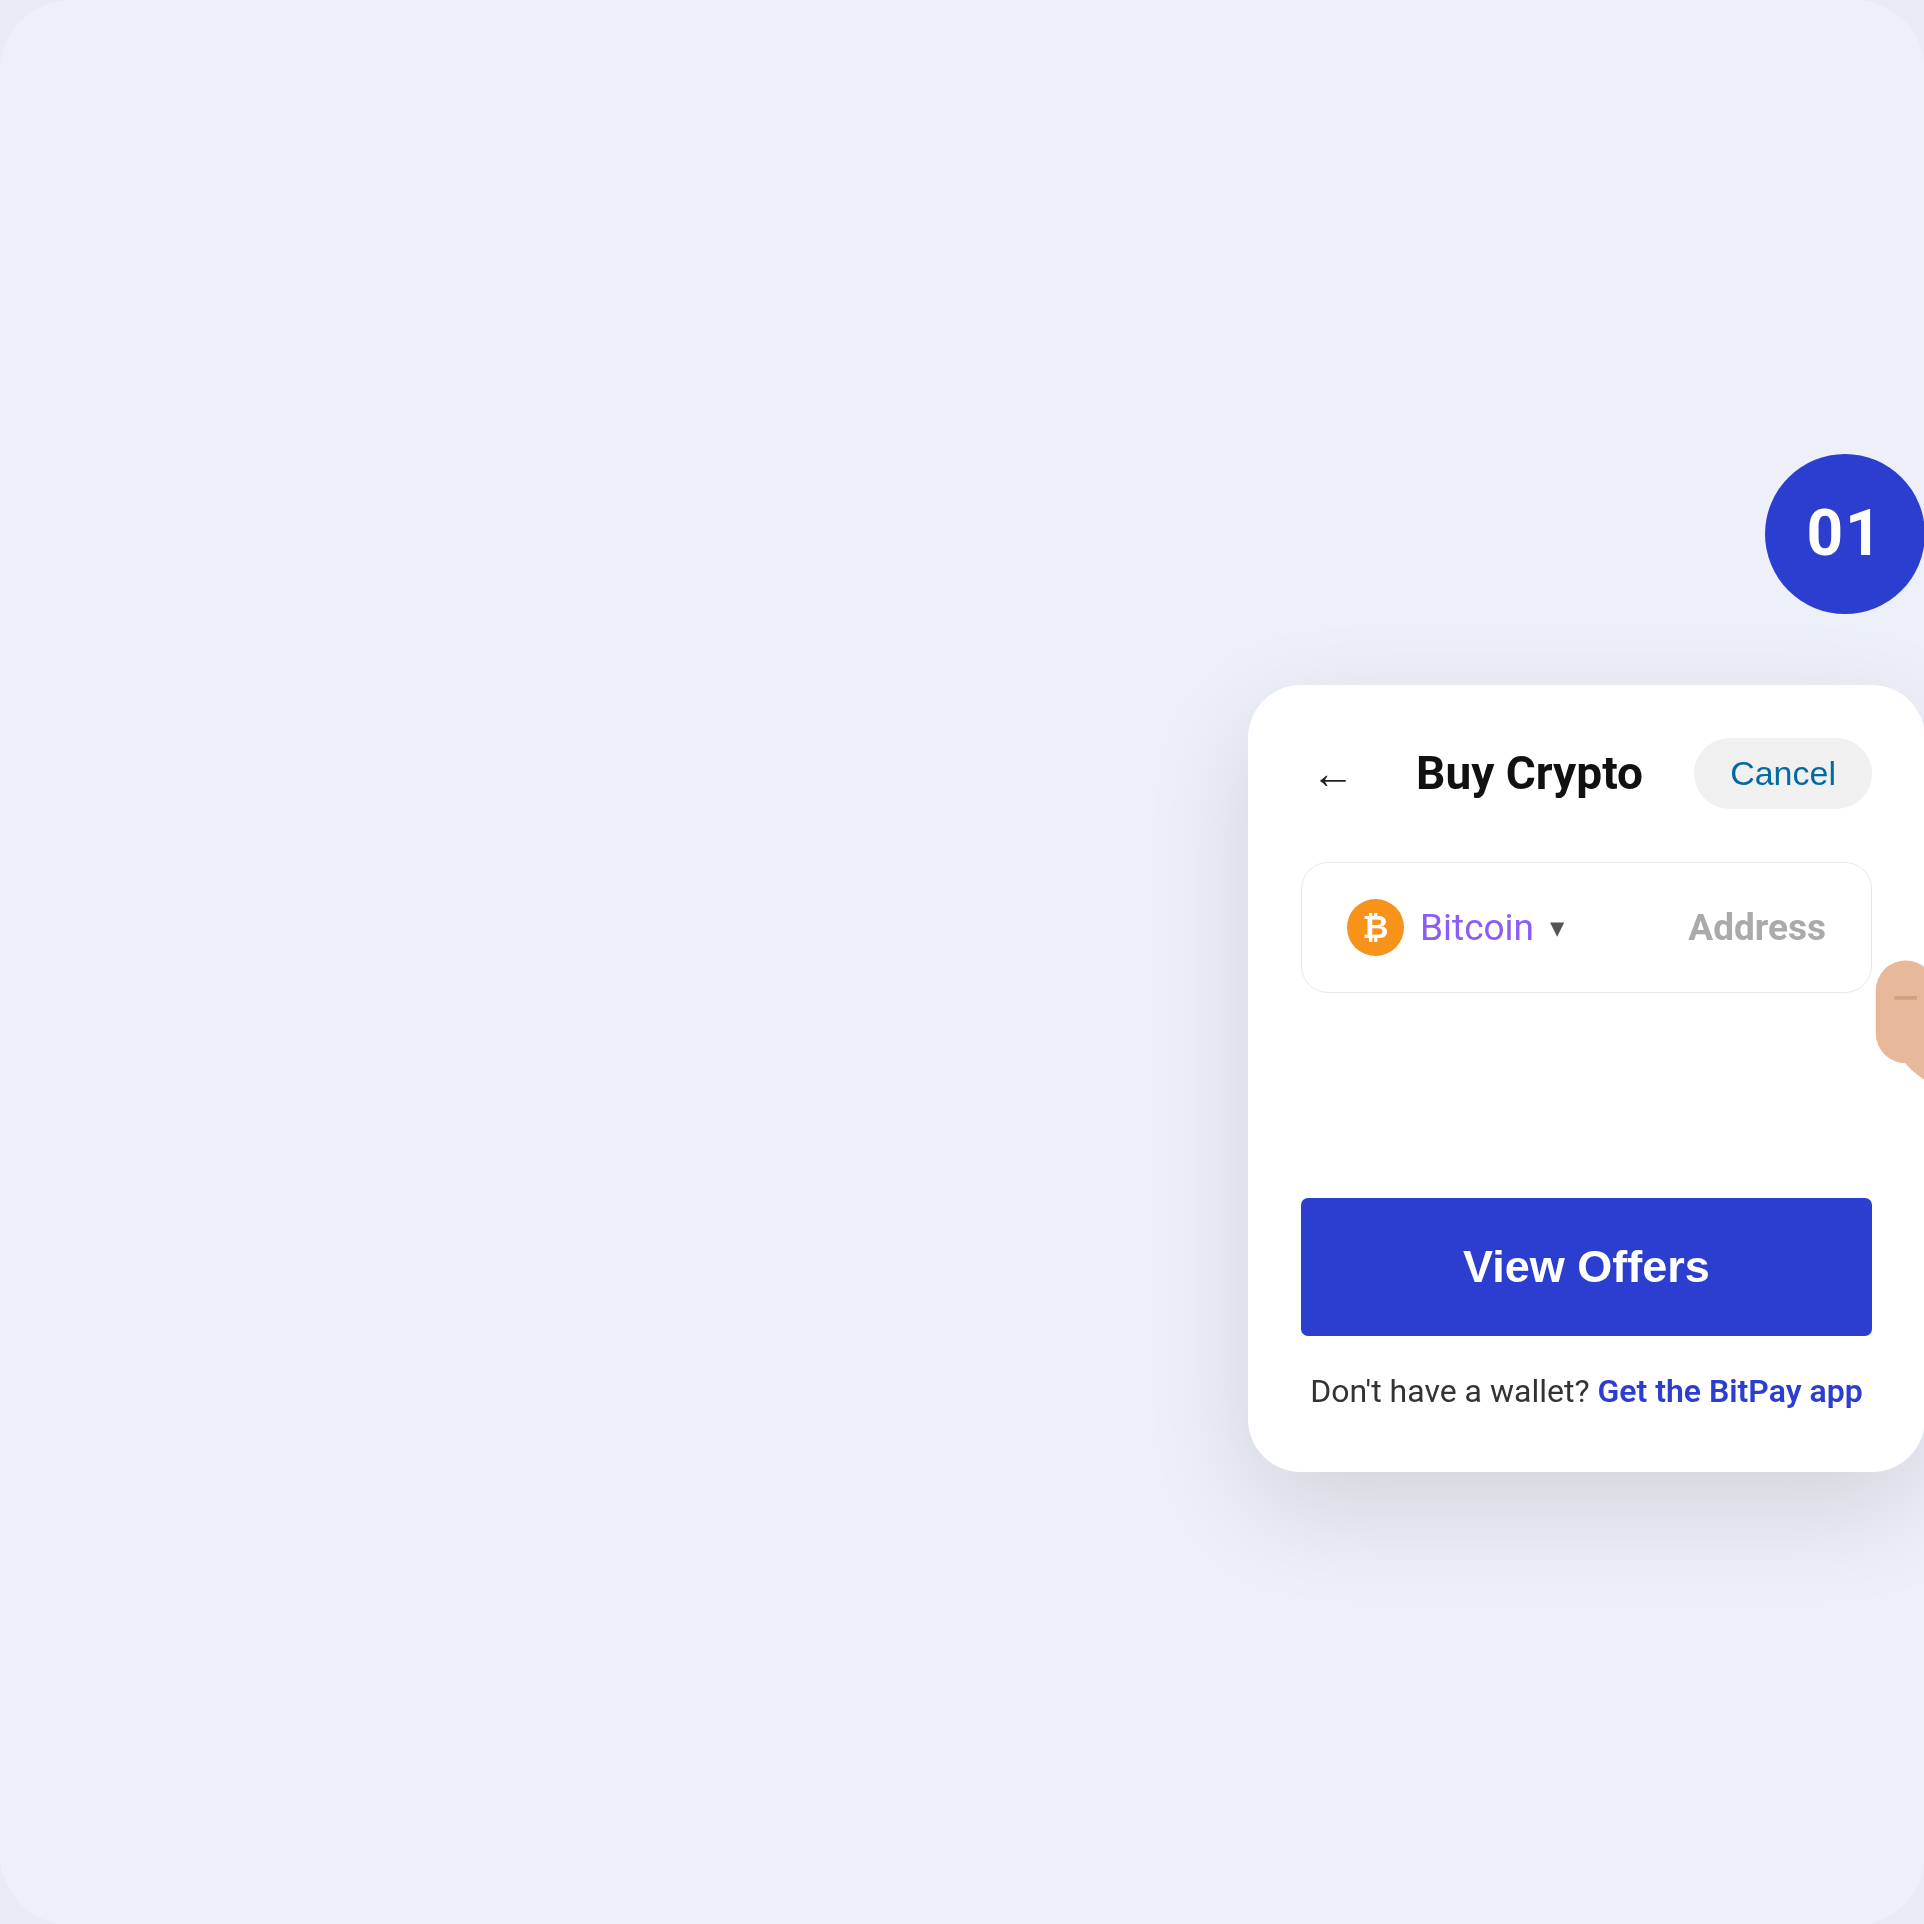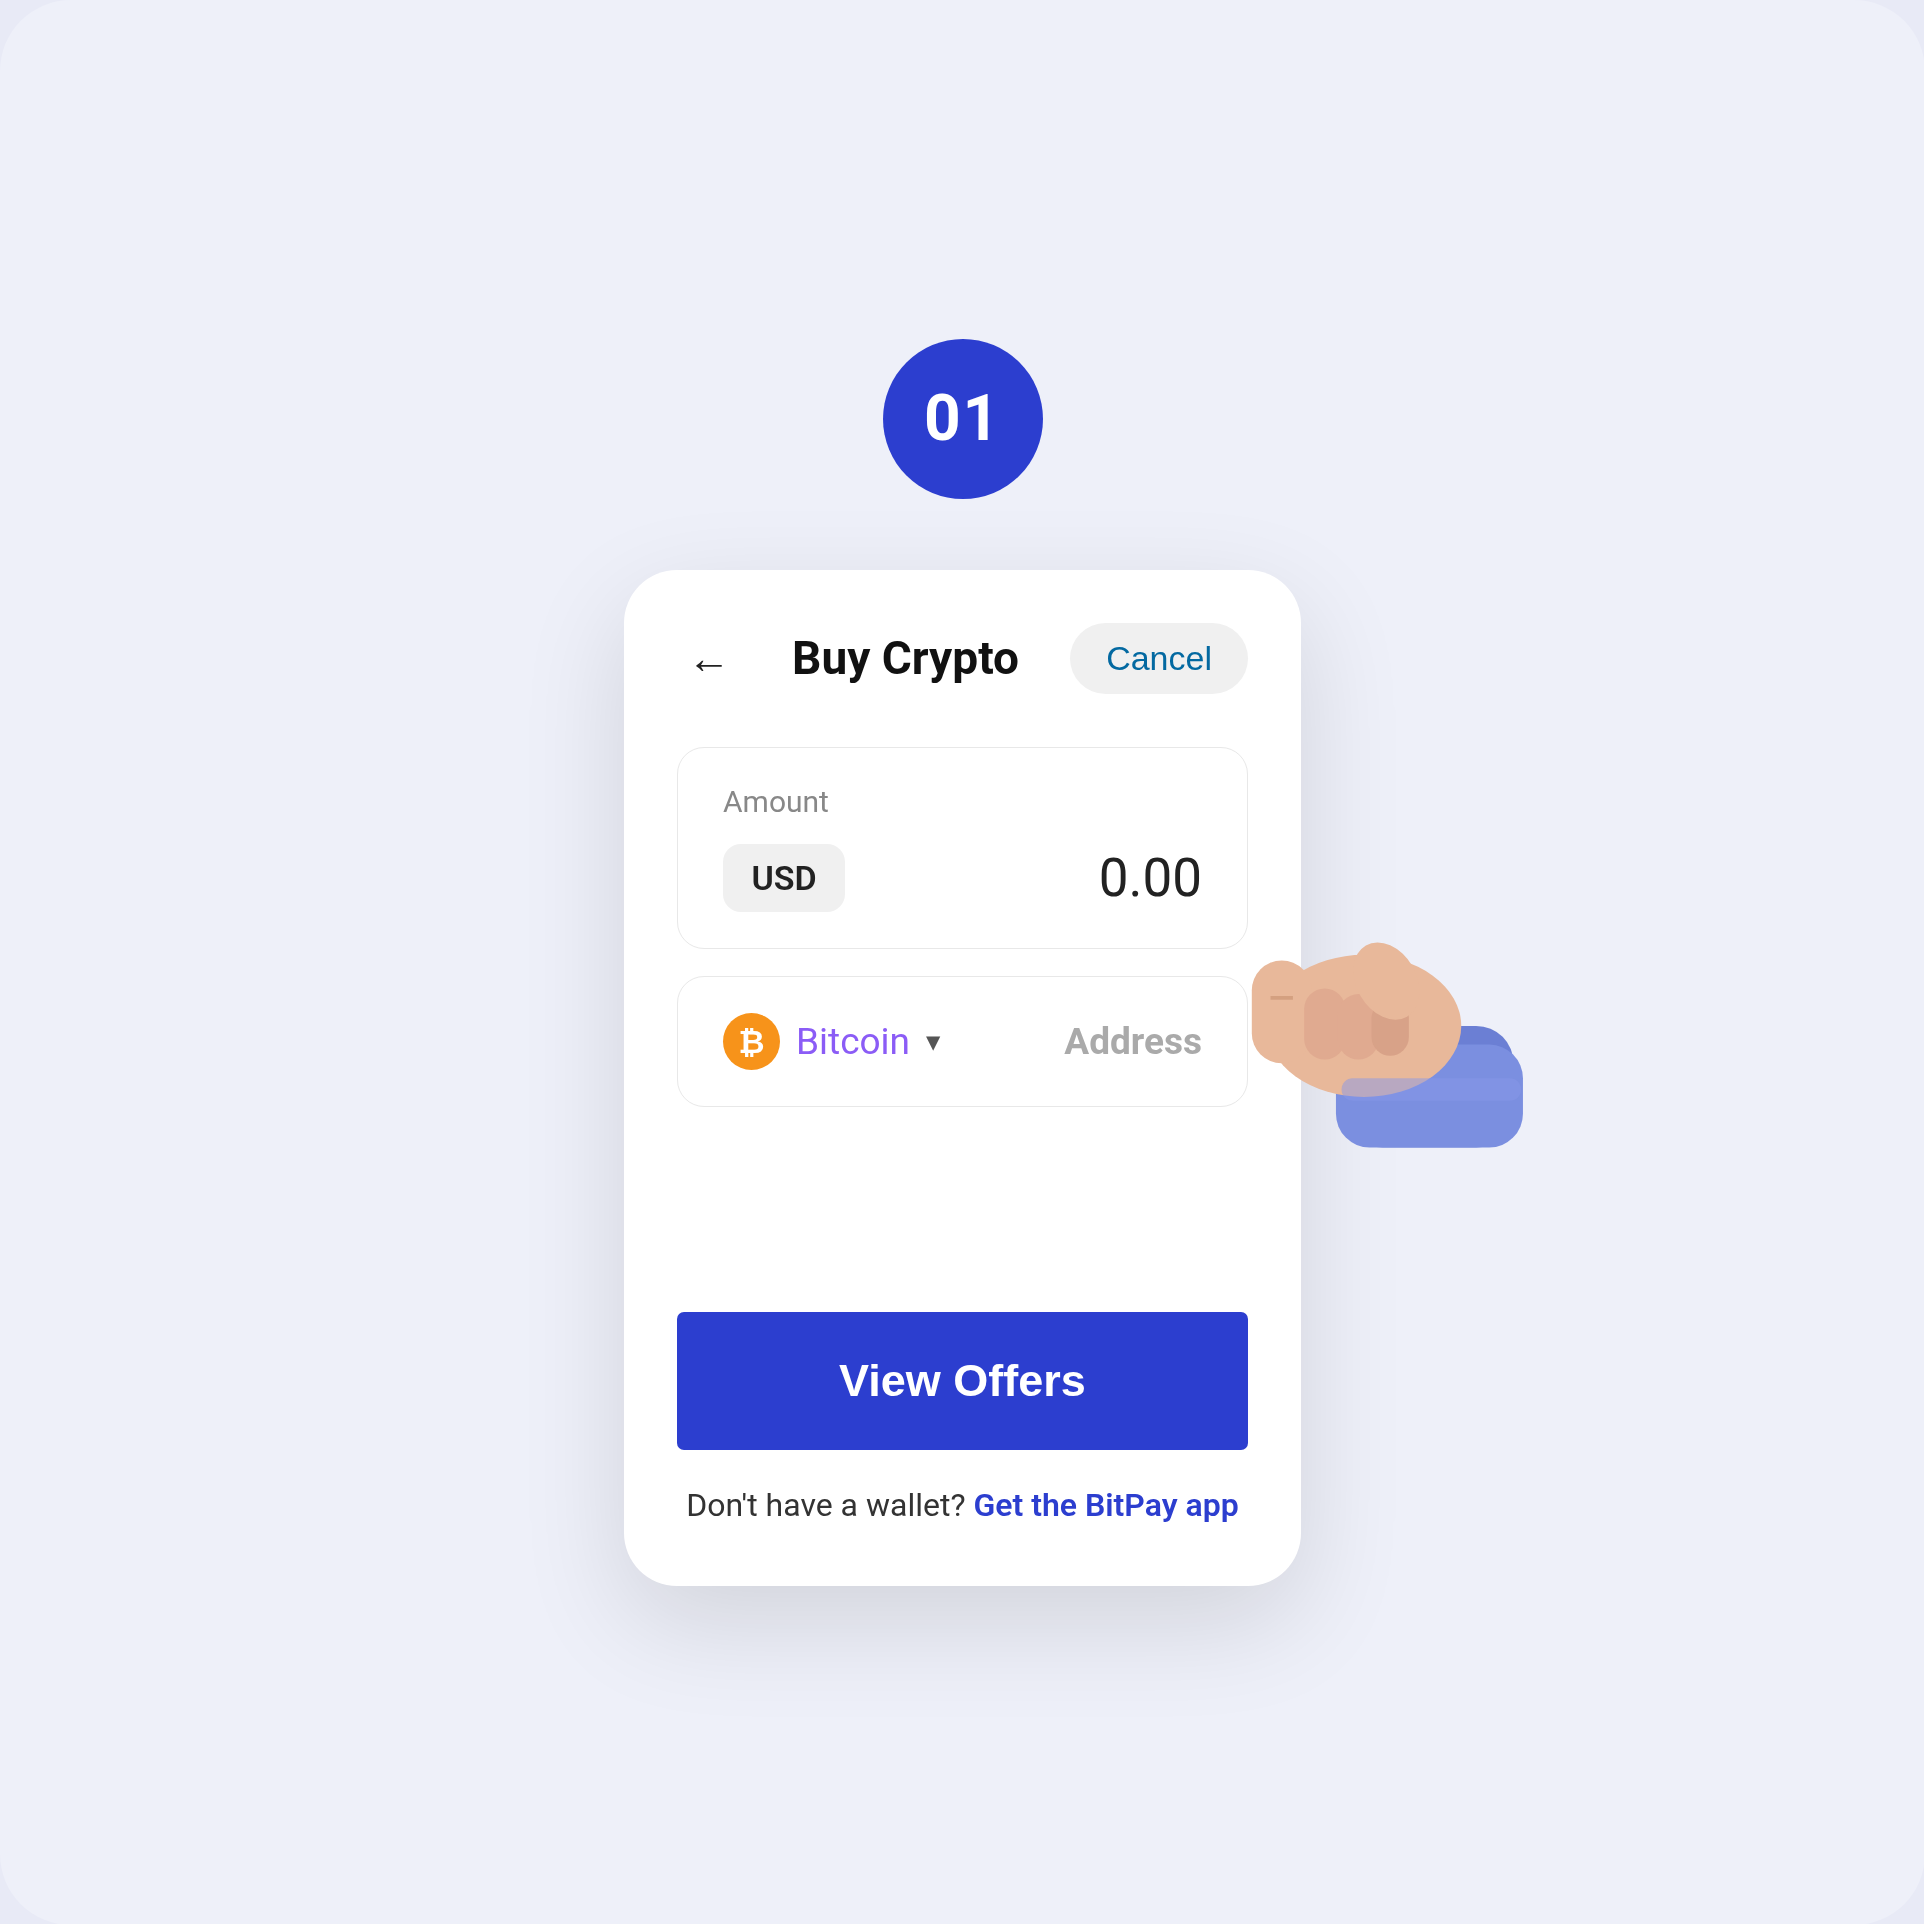--- a/index.html
+++ b/index.html
@@ -20,21 +20,21 @@
       overflow: hidden;
     }
 
     .outer-bg {
       width: 1925px;
       height: 1925px;
       background: #eef0f9;
       border-radius: 71px;
       display: flex;
       flex-direction: column;
-      align-items: center;
+      align-items: flex-end;
       justify-content: center;
       position: relative;
     }
 
     .step-badge {
       width: 160px;
       height: 160px;
       background: #2c3ecf;
       border-radius: 50%;
       display: flex;
@@ -256,27 +256,20 @@
       
       <div class="phone-header">
         <div class="back-btn">
           <span class="back-arrow">←</span>
         </div>
         <span class="header-title">Buy Crypto</span>
         <button class="cancel-btn">Cancel</button>
       </div>
 
       
-      <div class="input-card">
-        <div class="card-label">Amount</div>
-        <div class="amount-row">
-          <div class="currency-badge">USD</div>
-          <div class="amount-value">0.00</div>
-        </div>
-      </div>
 
       
       <div class="input-card">
         <div class="deposit-row">
           <div class="coin-selector">
             <div class="bitcoin-icon">₿</div>
             <span class="coin-name">Bitcoin</span>
             <span class="chevron-down">▾</span>
           </div>
           <span class="address-label">Address</span>

